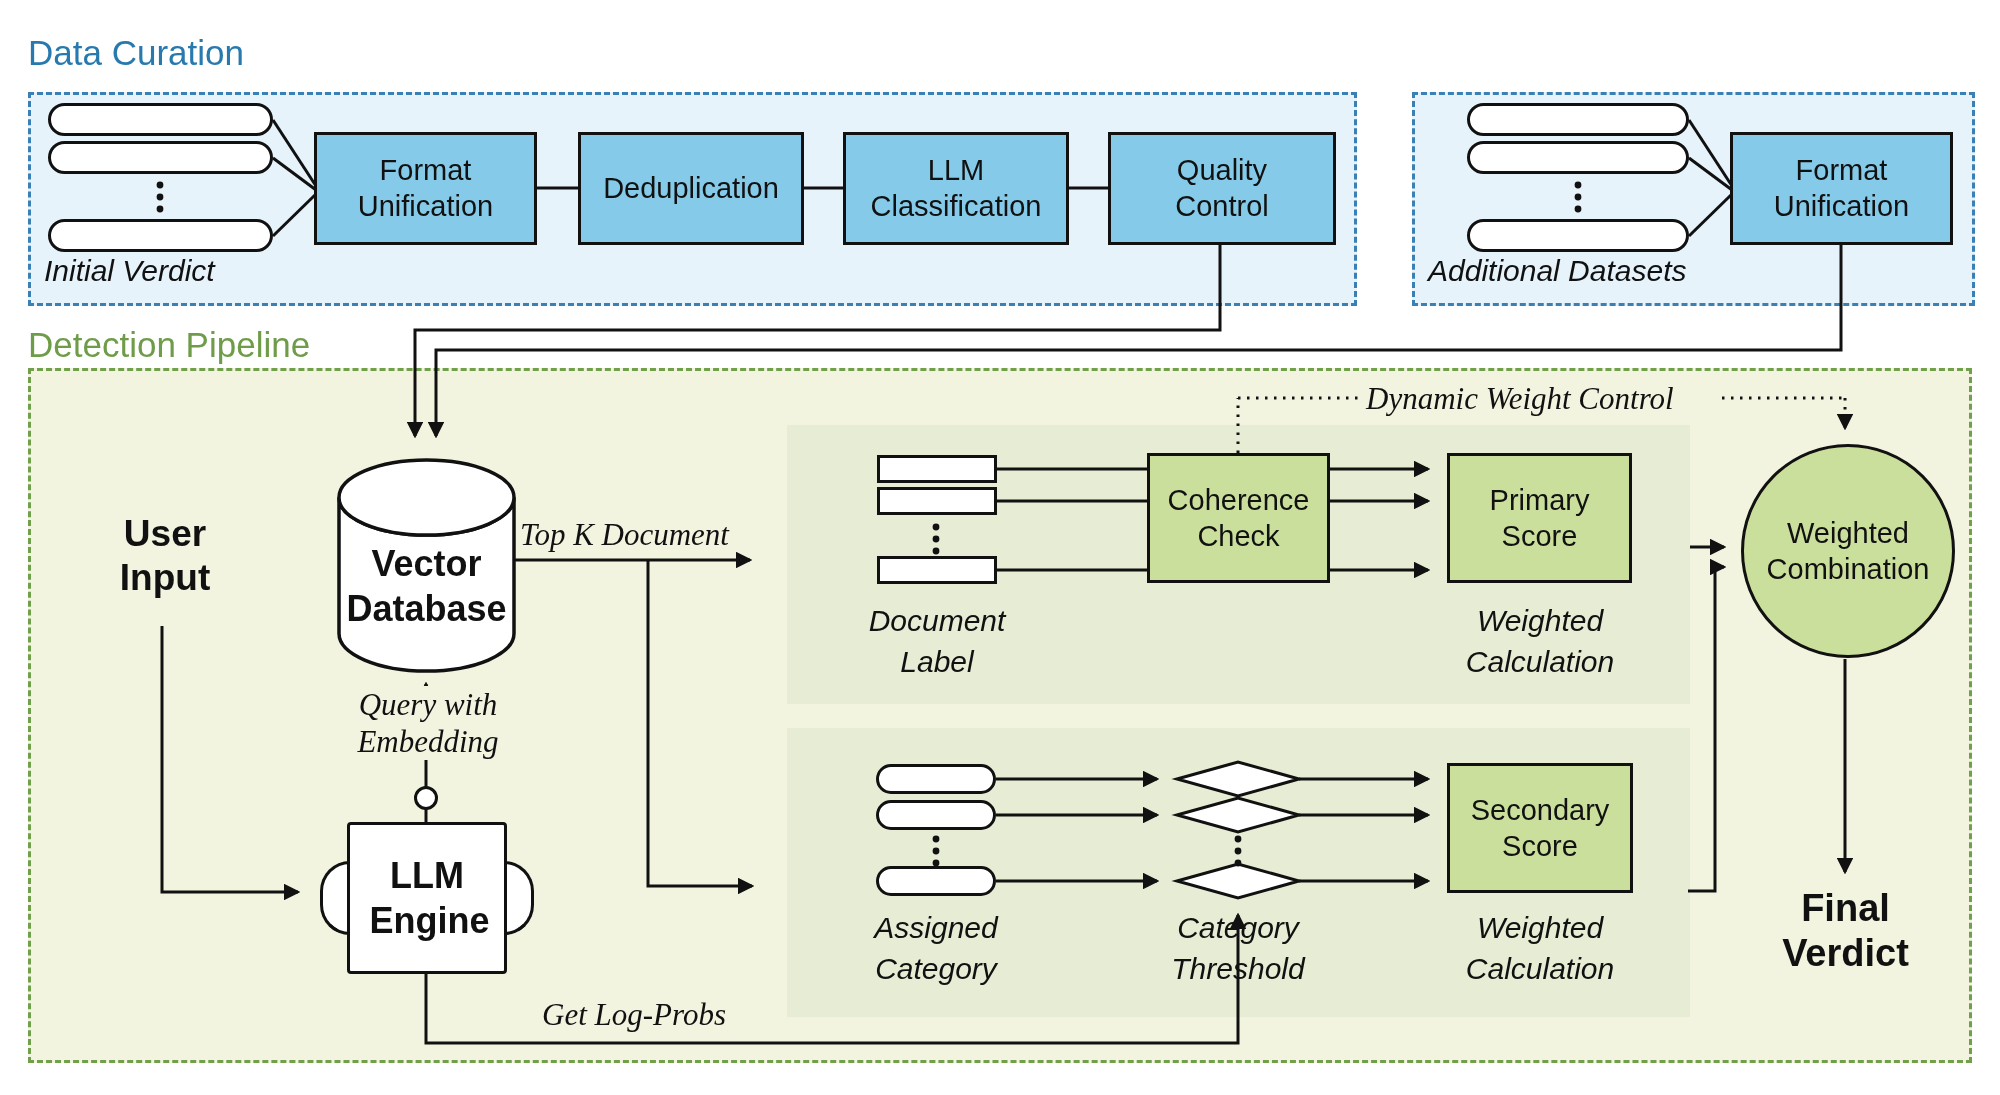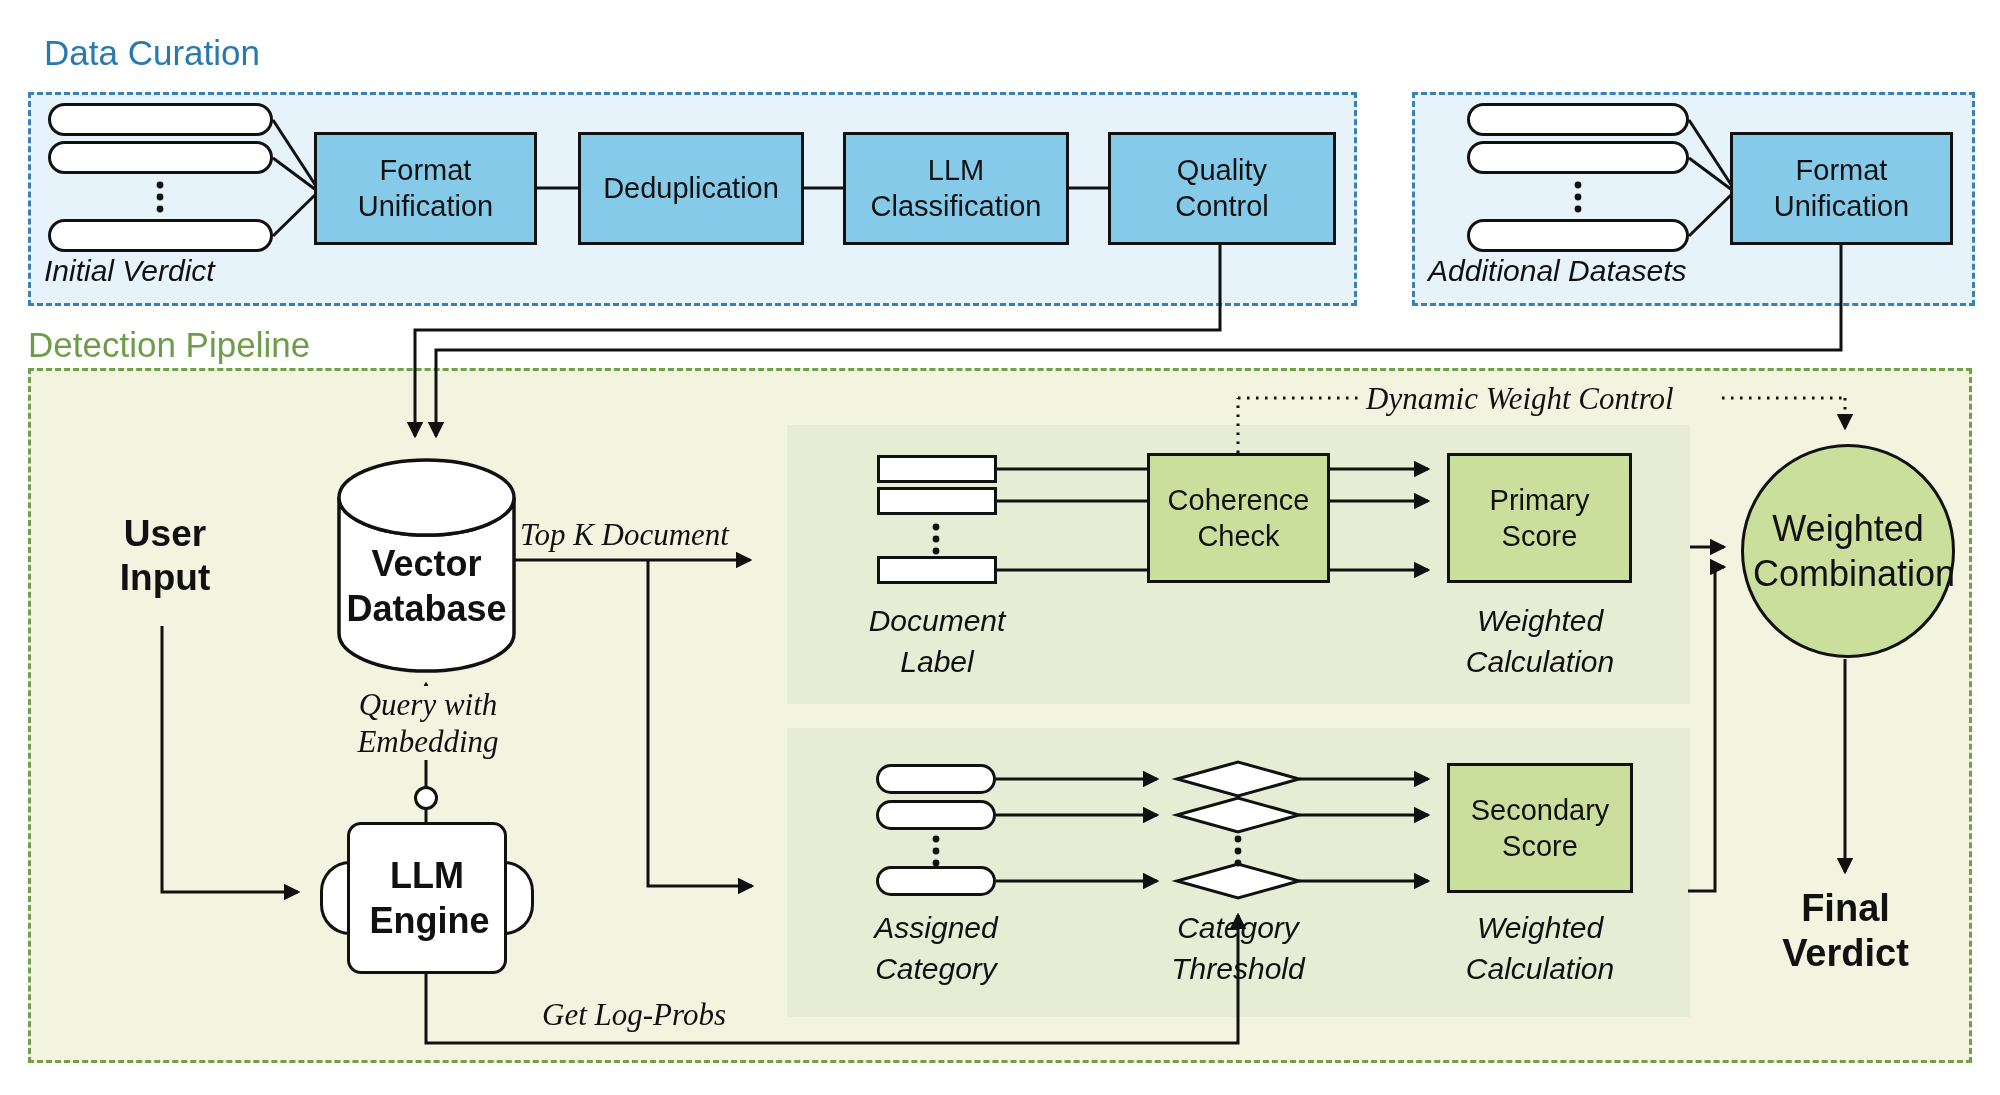--- a/index.html
+++ b/index.html
@@ -6,40 +6,40 @@
   *{box-sizing:border-box;}
   #stage{position:relative;width:2000px;height:1095px;background:#ffffff;
          font-family:"Liberation Sans",sans-serif;color:#111;overflow:hidden;}
   .abs{position:absolute;}
   .panel-blue{background:#e6f3fb;border:3px dashed #3a80b5;z-index:0;}
   .panel-green{background:#f2f4e0;border:3px dashed #71a04c;z-index:0;}
   .inner-panel{background:#e7ecd4;z-index:0;}
   .overlay{position:absolute;left:0;top:0;z-index:1;pointer-events:none;}
   .node{z-index:2;}
   .title{font-size:35px;line-height:1.1;white-space:nowrap;z-index:2;}
-  .t-blue{color:#2779ae;margin-left:16px;}
+  .t-blue{color:#2779ae;}
   .t-green{color:#6f9c49;}
   .bluebox{background:#85cbe9;border:3.5px solid #111;display:flex;align-items:center;
            justify-content:center;text-align:center;font-size:29px;line-height:1.22;}
   .greenbox{background:#cbdf9d;border:3.5px solid #111;display:flex;align-items:center;
             justify-content:center;text-align:center;font-size:29px;line-height:1.25;}
   .greenbox span{max-width:160px;}
   .circlenode{background:#cbdf9d;border:3.5px solid #111;border-radius:50%;display:flex;
-              align-items:center;justify-content:center;text-align:center;font-size:36px;line-height:1.25;}
+              align-items:center;justify-content:center;text-align:center;font-size:29px;line-height:1.25;}
   .circlenode span{max-width:190px;}
   .rowpill{background:#fff;border:3px solid #111;border-radius:17px;}
   .docrect{background:#fff;border:3px solid #111;}
   .stadium{background:#fff;border:3px solid #111;border-radius:15px;}
   .caption{font-style:italic;font-size:30px;line-height:1.35;text-align:center;z-index:2;}
   .serifnote{font-family:"Liberation Serif","DejaVu Serif",serif;font-style:italic;
              font-size:31px;line-height:1.2;z-index:2;white-space:nowrap;}
   .bigtext{font-weight:bold;font-size:38px;line-height:1.18;text-align:center;z-index:2;}
   .boldlabel{font-weight:bold;font-size:36px;line-height:1.25;text-align:center;z-index:2;}
   .ear{background:#fff;border:3.5px solid #111;z-index:2;}
-  .robot-body{background:#fff;border:3.5px solid #111;border-radius:14px;display:flex;
+  .robot-body{background:#fff;border:3.5px solid #111;border-radius:4px;display:flex;
               align-items:center;justify-content:center;z-index:3;}
   .robot-body span{max-width:115px;}
   .antenna{background:#fff;border:3.5px solid #111;border-radius:50%;z-index:2;}
   .notebg{background:#f2f4e0;text-align:center;white-space:normal;}
 </style>
 </head>
 <body>
 
 <div id="stage">
 

